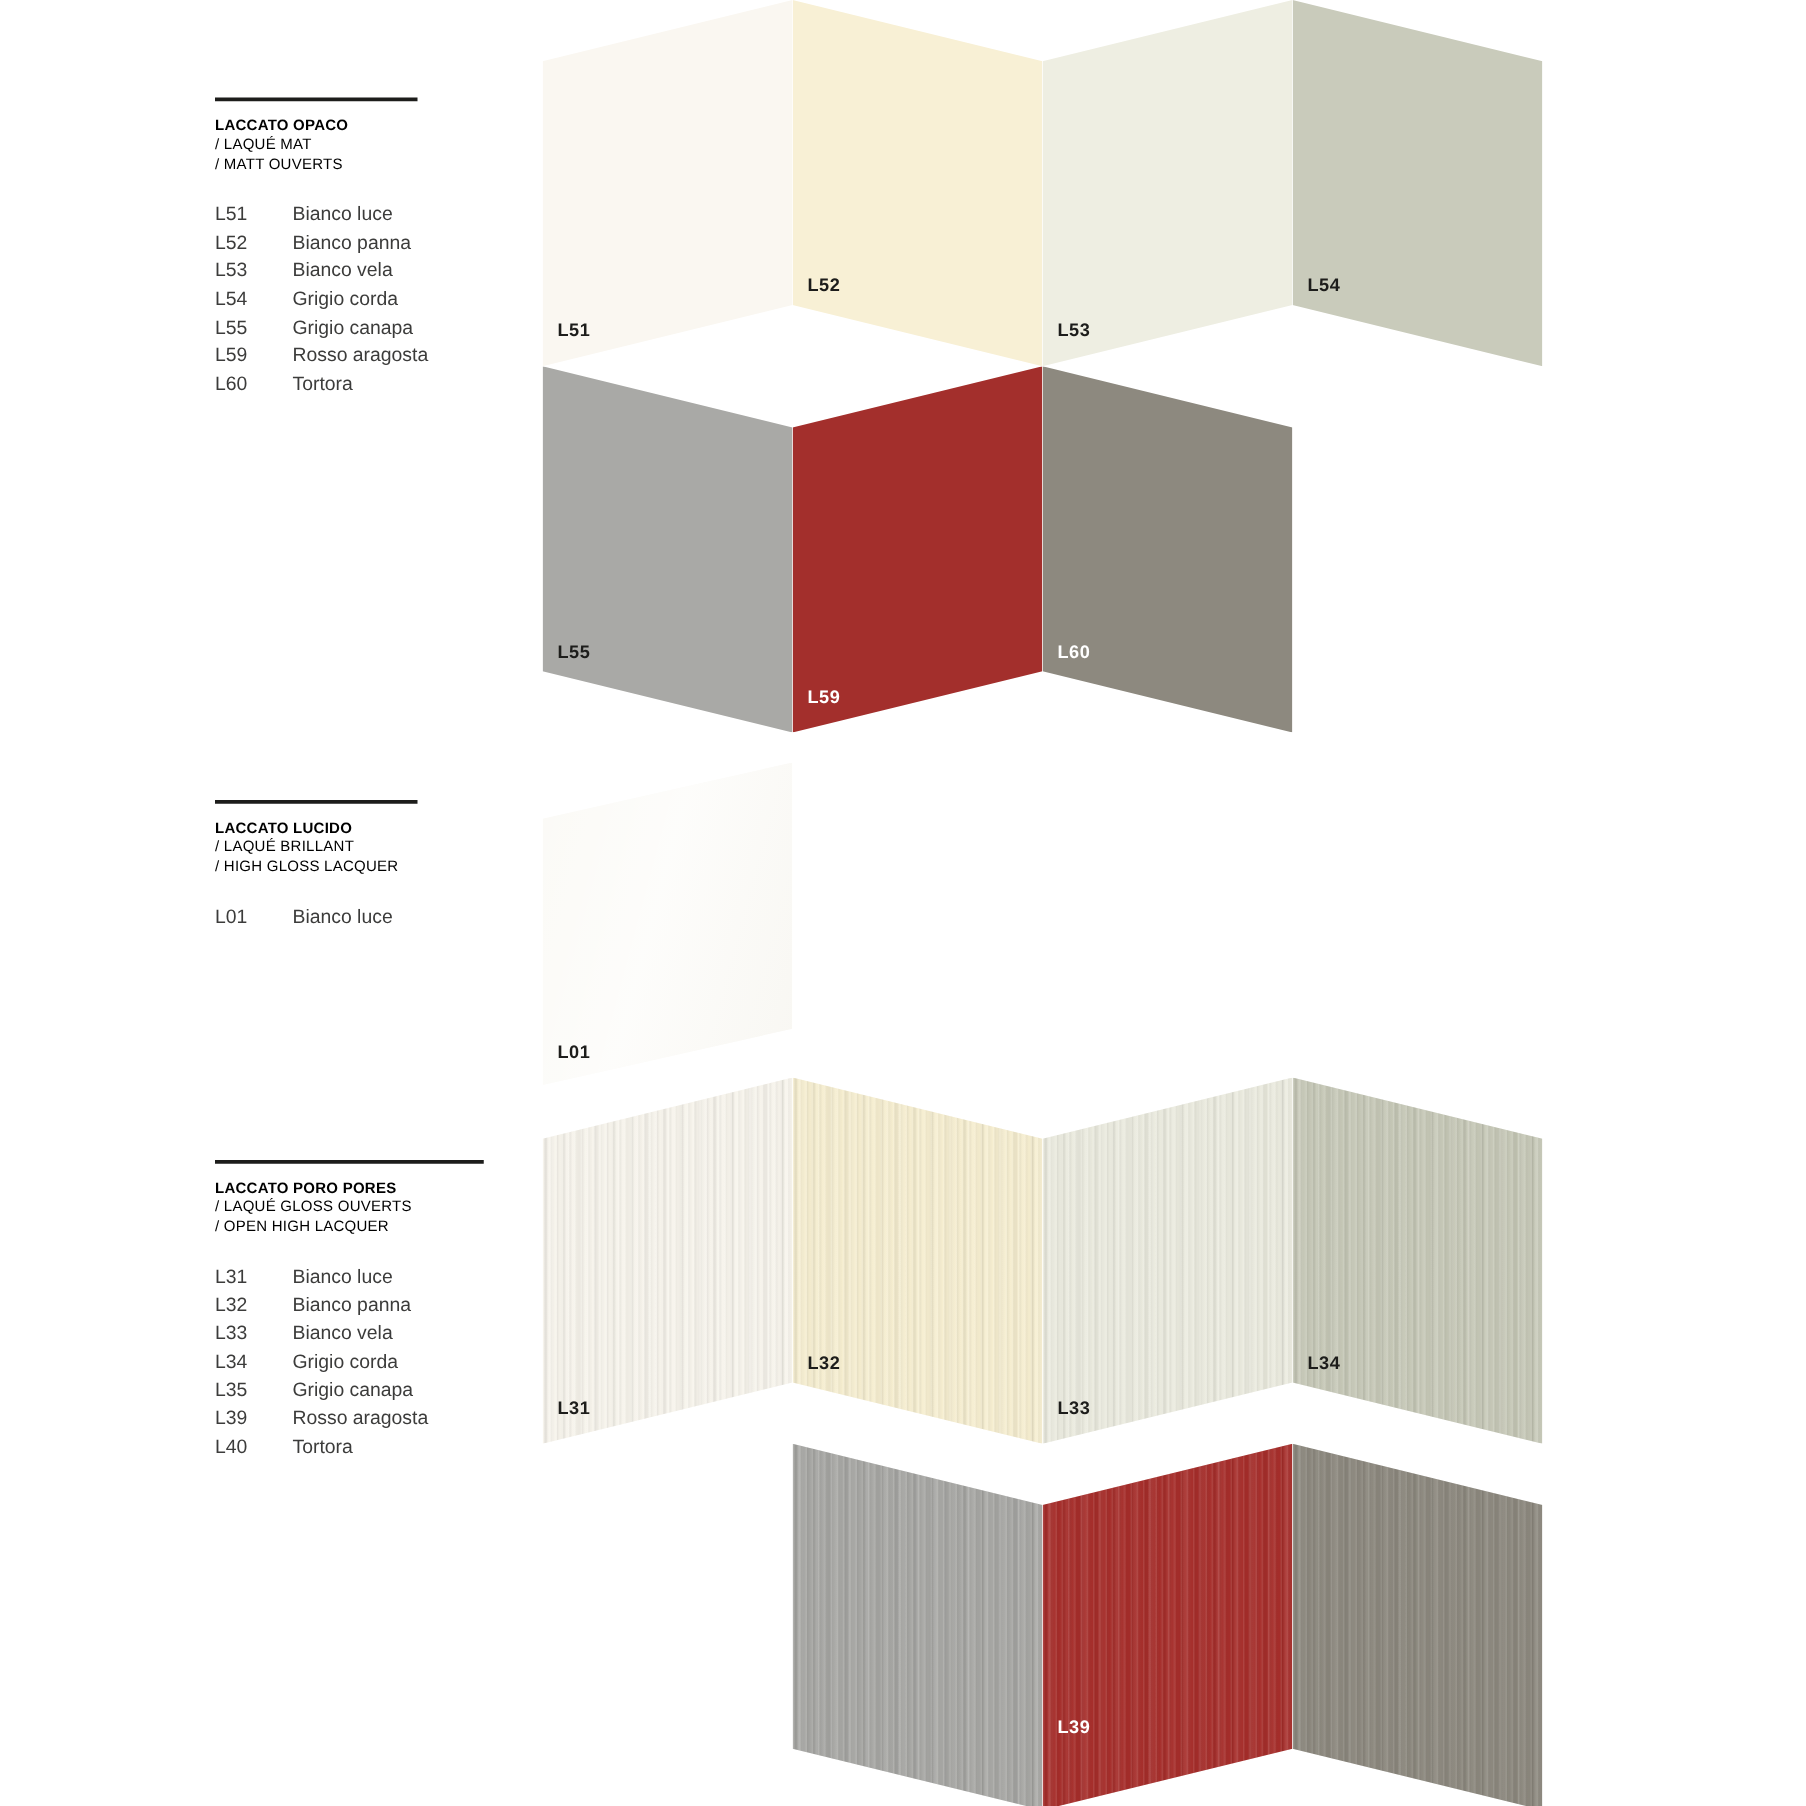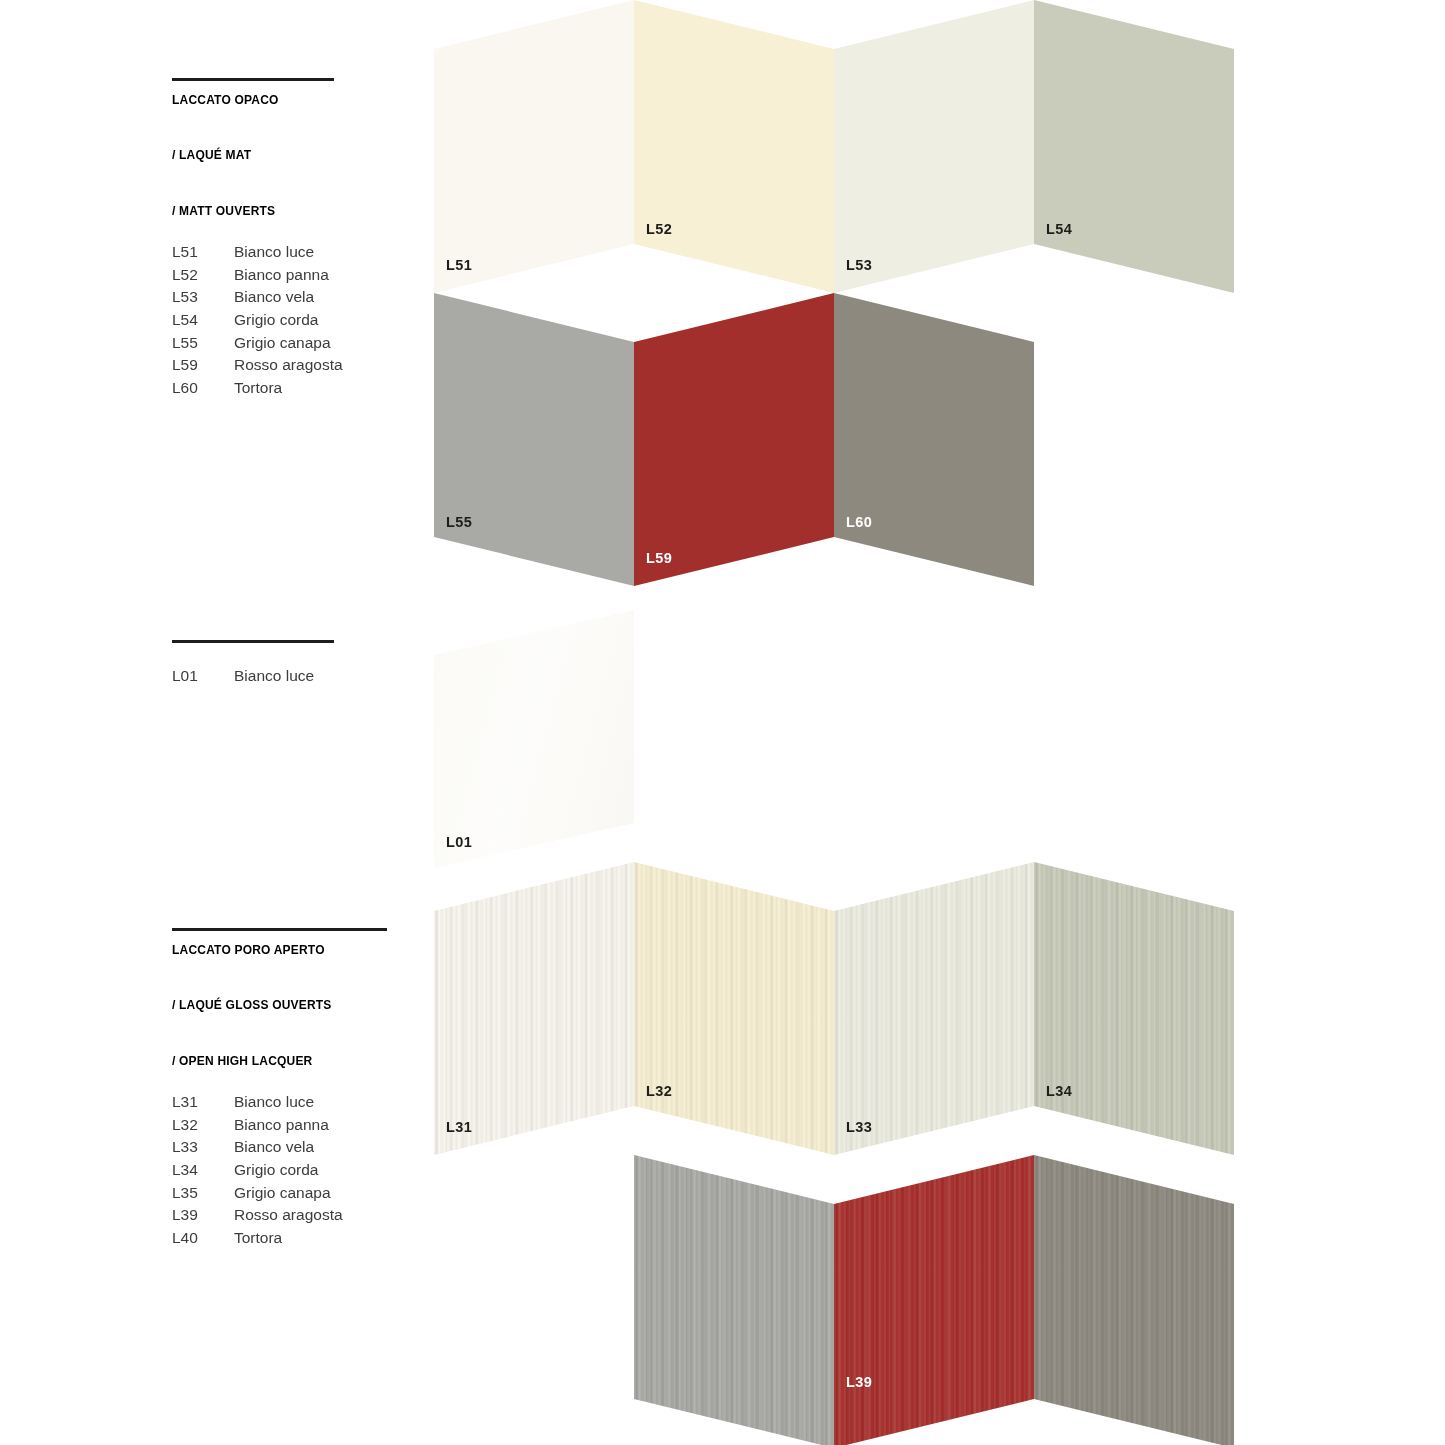--- a/index.html
+++ b/index.html
@@ -31,22 +31,21 @@
   .rule.wide { width: 215px; }
   .heading {
     font-size: 12px;
     font-weight: bold;
     letter-spacing: 0.2px;
     line-height: 1.28;
     color: #000000;
     white-space: nowrap;
   }
   .heading .sub {
-    font-weight: bold;
-    margin-top: 40px;
+    font-weight: normal;
   }
   .codes {
     margin-top: 22px;
   }
   .code-row {
     display: flex;
     font-size: 15.5px;
     line-height: 1.46;
     color: #3c3c3b;
   }
@@ -180,37 +179,42 @@
   <span class="tag light" style="left:12px; bottom:20px;">L59</span>
 </div>
 
 <div class="panel" style="left:834px; top:293px; width:200px; height:293px; background:#8d897f;
             clip-path: polygon(0 0, 200px 49px, 200px 293px, 0 244px);">
   <span class="tag light" style="left:12px; bottom:56px;">L60</span>
 </div>
 
 <div class="section" style="top:640px;">
   <div class="rule"></div>
+  <div class="heading">
+    <div>LACCATO LUCIDO</div>
+    <div class="sub">/ LAQUÉ BRILLANT</div>
+    <div class="sub">/ HIGH GLOSS LACQUER</div>
+  </div>
   <div class="codes">
     <div class="code-row">
       <span class="code">L01</span>
       <span class="name">Bianco luce</span>
     </div>
   </div>
 </div>
 
 <div class="panel gloss" style="left:434px; top:610px; width:200px; height:258px; background:#fbfaf6;
             clip-path: polygon(0 45px, 200px 0, 200px 213px, 0 258px);">
   <span class="tag dark" style="left:12px; bottom:18px; z-index:2;">L01</span>
 </div>
 
 <div class="section" style="top:928px;">
   <div class="rule wide"></div>
   <div class="heading">
-    <div>LACCATO PORO APERTO</div>
+    <div>LACCATO PORO PORES</div>
     <div class="sub">/ LAQUÉ GLOSS OUVERTS</div>
     <div class="sub">/ OPEN HIGH LACQUER</div>
   </div>
   <div class="codes">
     <div class="code-row">
       <span class="code">L31</span>
       <span class="name">Bianco luce</span>
     </div>
     <div class="code-row">
       <span class="code">L32</span>

